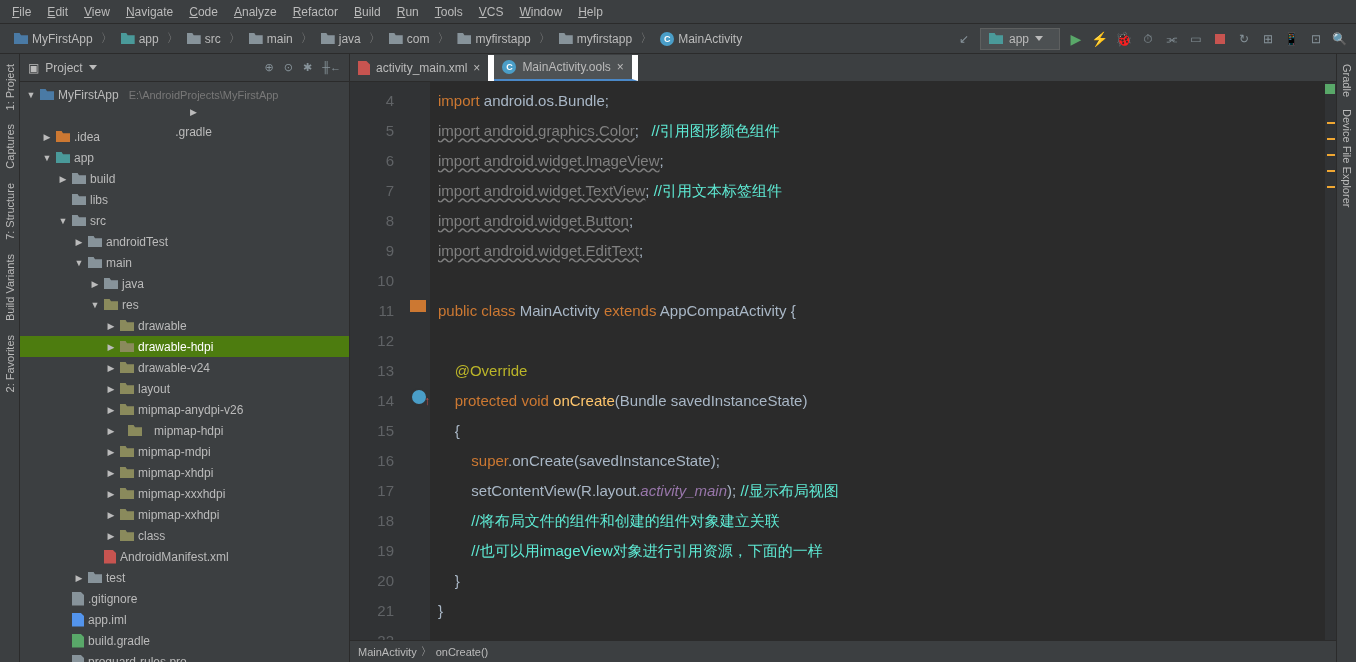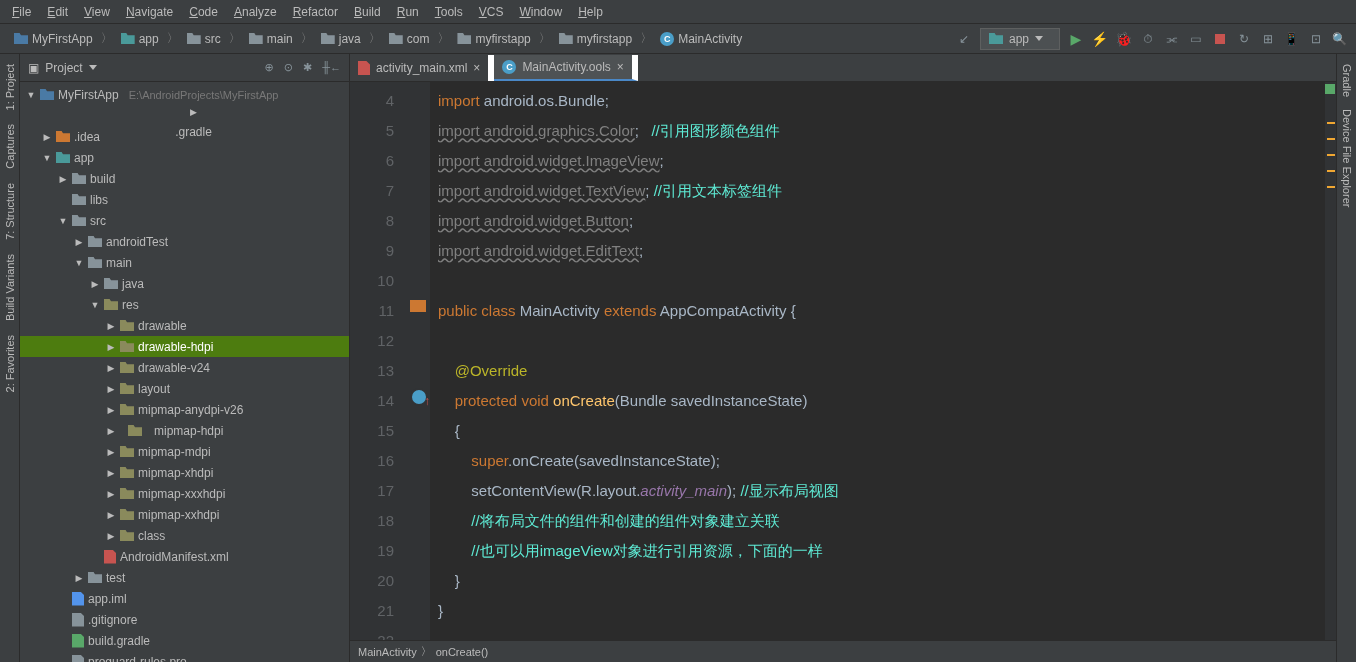--- a/index.html
+++ b/index.html
@@ -299,27 +299,27 @@
           <span class="file-icon" style="background: rgb(199, 84, 80);"></span>
           <span class="tree-label">AndroidManifest.xml</span>
         </div>
         <div class="tree-item" style="padding-left: 54px;">
           <span class="tree-arrow closed"></span>
           <span class="folder-icon"></span>
           <span class="tree-label">test</span>
         </div>
         <div class="tree-item" style="padding-left: 38px;">
           <span class="tree-arrow none"></span>
+          <span class="file-icon"></span>
+          <span class="tree-label">.gitignore</span>
+        </div>
+        <div class="tree-item" style="padding-left: 38px;">
+          <span class="tree-arrow none"></span>
           <span class="file-icon" style="background: rgb(83, 148, 236);"></span>
           <span class="tree-label">app.iml</span>
-        </div>
-        <div class="tree-item" style="padding-left: 38px;">
-          <span class="tree-arrow none"></span>
-          <span class="file-icon"></span>
-          <span class="tree-label">.gitignore</span>
         </div>
         <div class="tree-item" style="padding-left: 38px;">
           <span class="tree-arrow none"></span>
           <span class="file-icon" style="background: rgb(89, 168, 105);"></span>
           <span class="tree-label">build.gradle</span>
         </div>
         <div class="tree-item" style="padding-left: 38px;">
           <span class="tree-arrow none"></span>
           <span class="file-icon"></span>
           <span class="tree-label">proguard-rules.pro</span>

